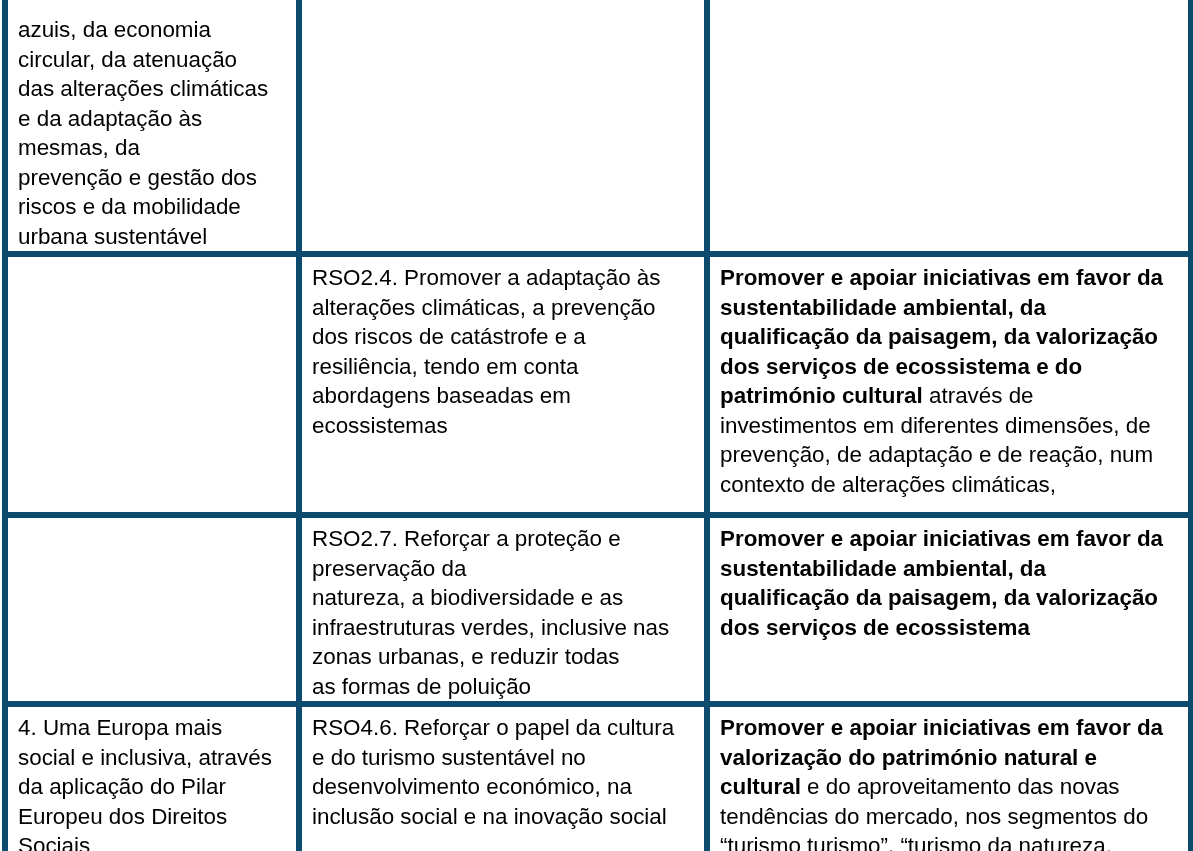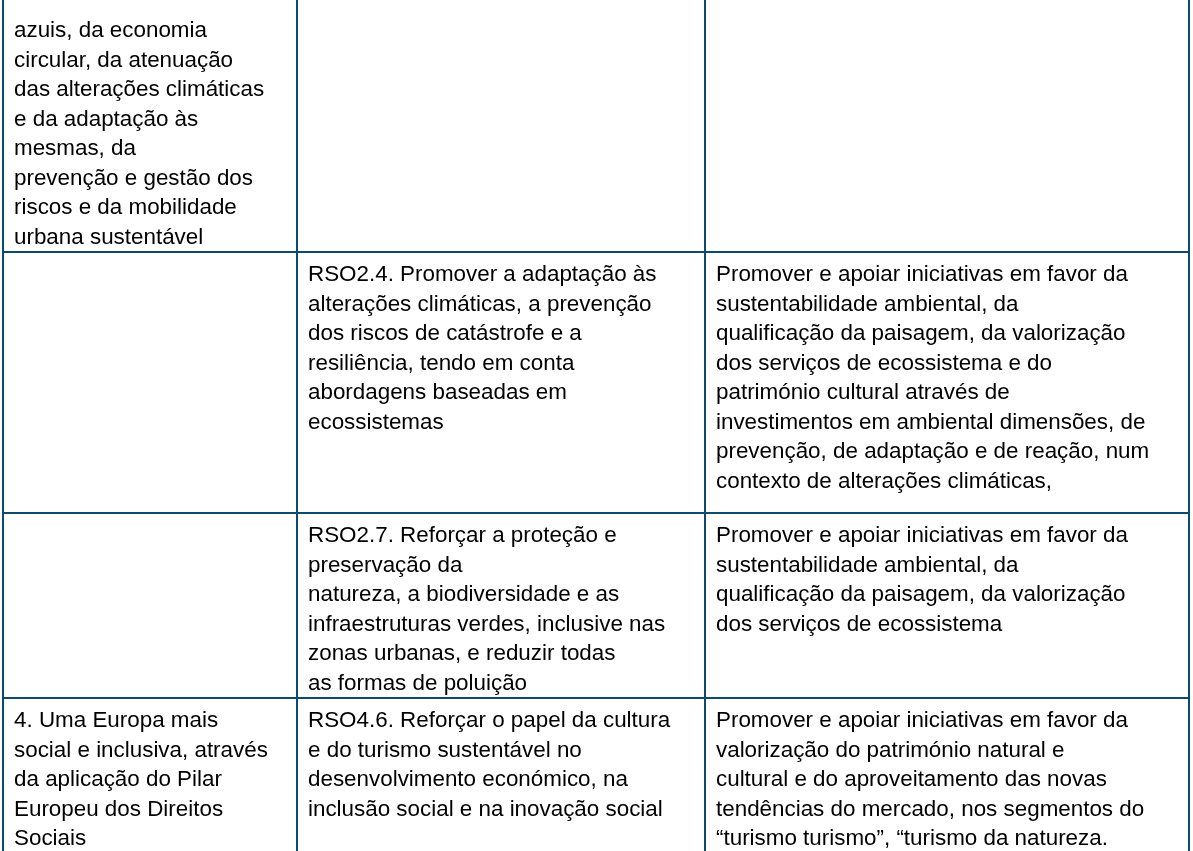--- a/index.html
+++ b/index.html
@@ -17,39 +17,39 @@
   }
   table.doc-table {
     position: absolute;
     left: 2px;
     top: 0;
     width: 1186px;
     border-collapse: collapse;
     table-layout: fixed;
   }
   table.doc-table td {
-    border: 2px solid #0c4a6e;
+    border: 6px solid #0c4a6e;
     vertical-align: top;
     padding: 6px 6px 0 10px;
     font-size: 22.4px;
     line-height: 29.5px;
     color: #000000;
     white-space: pre;
     overflow: hidden;
   }
   
   tr.row-1 td {
     border-top: none;
     padding-top: 15px;
   }
   tr.row-1 { height: 237px; }
   tr.row-2 { height: 261px; }
   tr.row-3 { height: 180px; }
   tr.row-4 { height: 124px; }
-  .b { font-weight: normal; }
+  .b { font-weight: bold; }
 </style>
 </head>
 <body>
 
 <div class="page">
   <table class="doc-table">
     <colgroup>
       <col style="width:294px">
       <col style="width:408px">
       <col style="width:484px">
@@ -73,21 +73,21 @@
 alterações climáticas, a prevenção
 dos riscos de catástrofe e a
 resiliência, tendo em conta
 abordagens baseadas em
 ecossistemas</span></td>
         <td><span class="b">Promover e apoiar iniciativas em favor da
 sustentabilidade ambiental, da
 qualificação da paisagem, da valorização
 dos serviços de ecossistema e do
 património cultural</span><span> através de
-investimentos em ambiental dimensões, de
+investimentos em diferentes dimensões, de
 prevenção, de adaptação e de reação, num
 contexto de alterações climáticas,</span></td>
       </tr>
       <tr class="row-3">
         <td></td>
         <td><span>RSO2.7. Reforçar a proteção e
 preservação da
 natureza, a biodiversidade e as
 infraestruturas verdes, inclusive nas
 zonas urbanas, e reduzir todas

